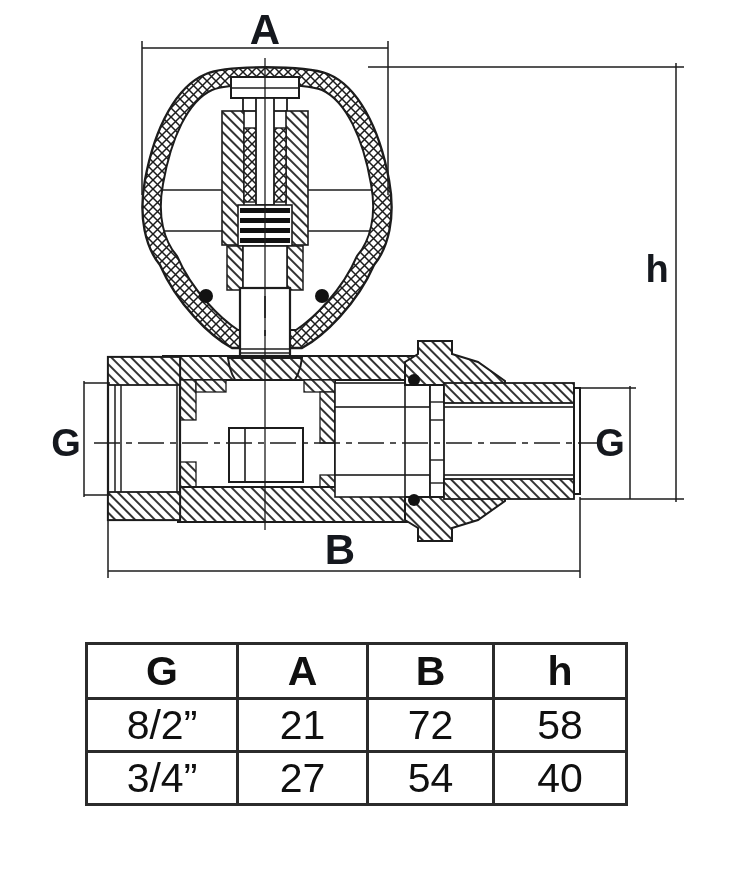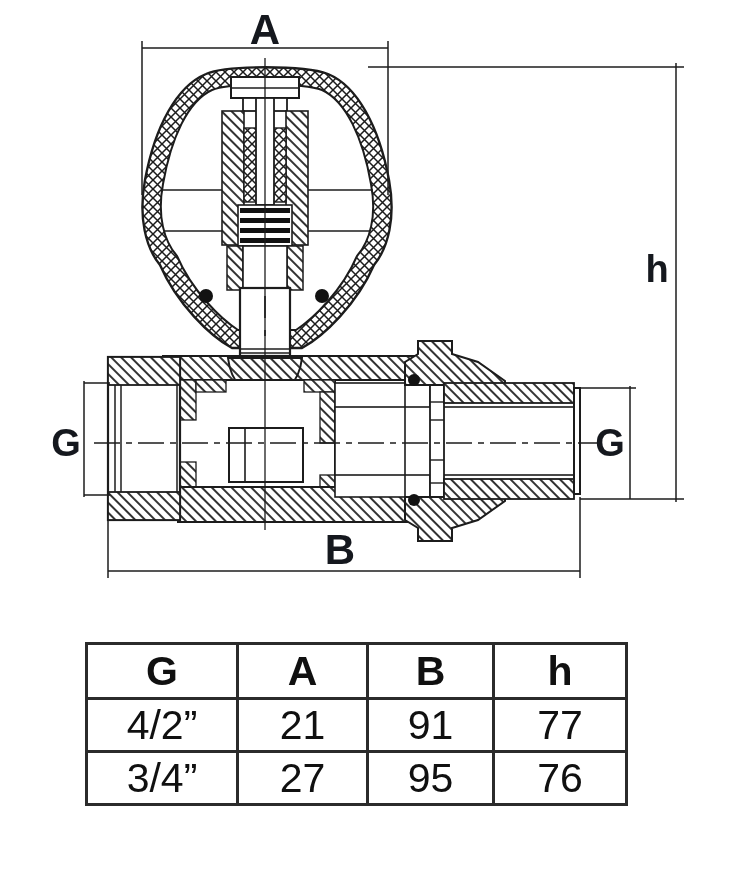--- a/index.html
+++ b/index.html
@@ -165,27 +165,27 @@
         <col style="width:133px">
     </colgroup>
     <tbody>
       <tr class="head">
         <td>G</td>
         <td>A</td>
         <td>B</td>
         <td>h</td>
       </tr>
       <tr>
-        <td>4/2”</td>
+        <td>8/2”</td>
         <td>21</td>
-        <td>91</td>
-        <td>77</td>
+        <td>72</td>
+        <td>58</td>
       </tr>
       <tr>
         <td>3/4”</td>
         <td>27</td>
-        <td>95</td>
-        <td>76</td>
+        <td>54</td>
+        <td>40</td>
       </tr>
     </tbody>
   </table>
 
 </div>
 
 </body></html>

